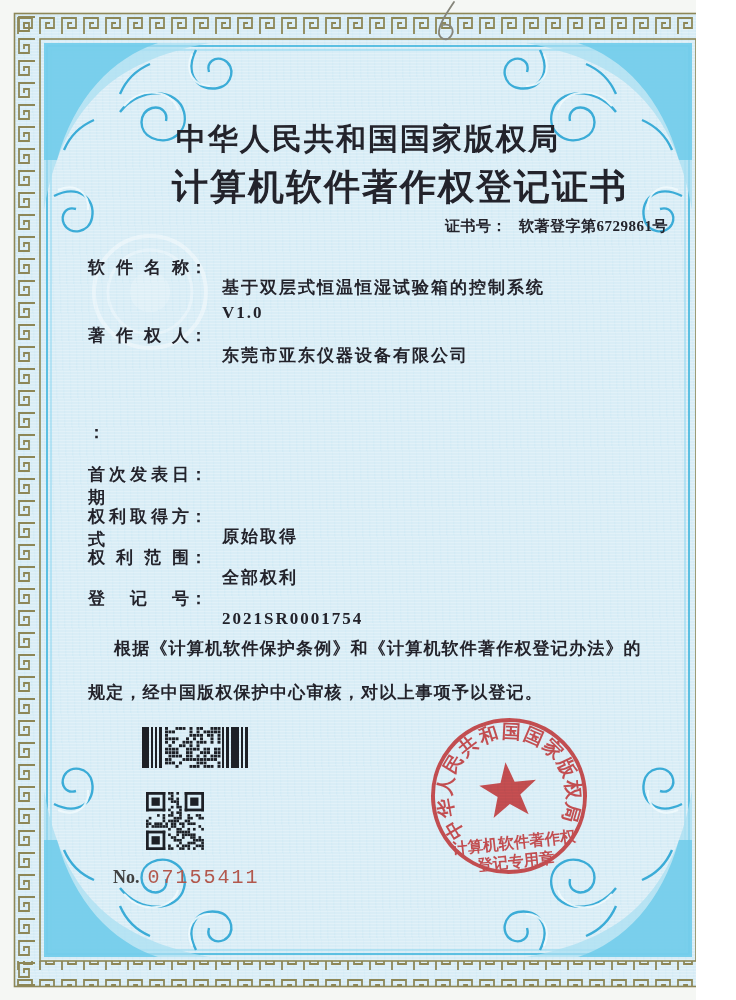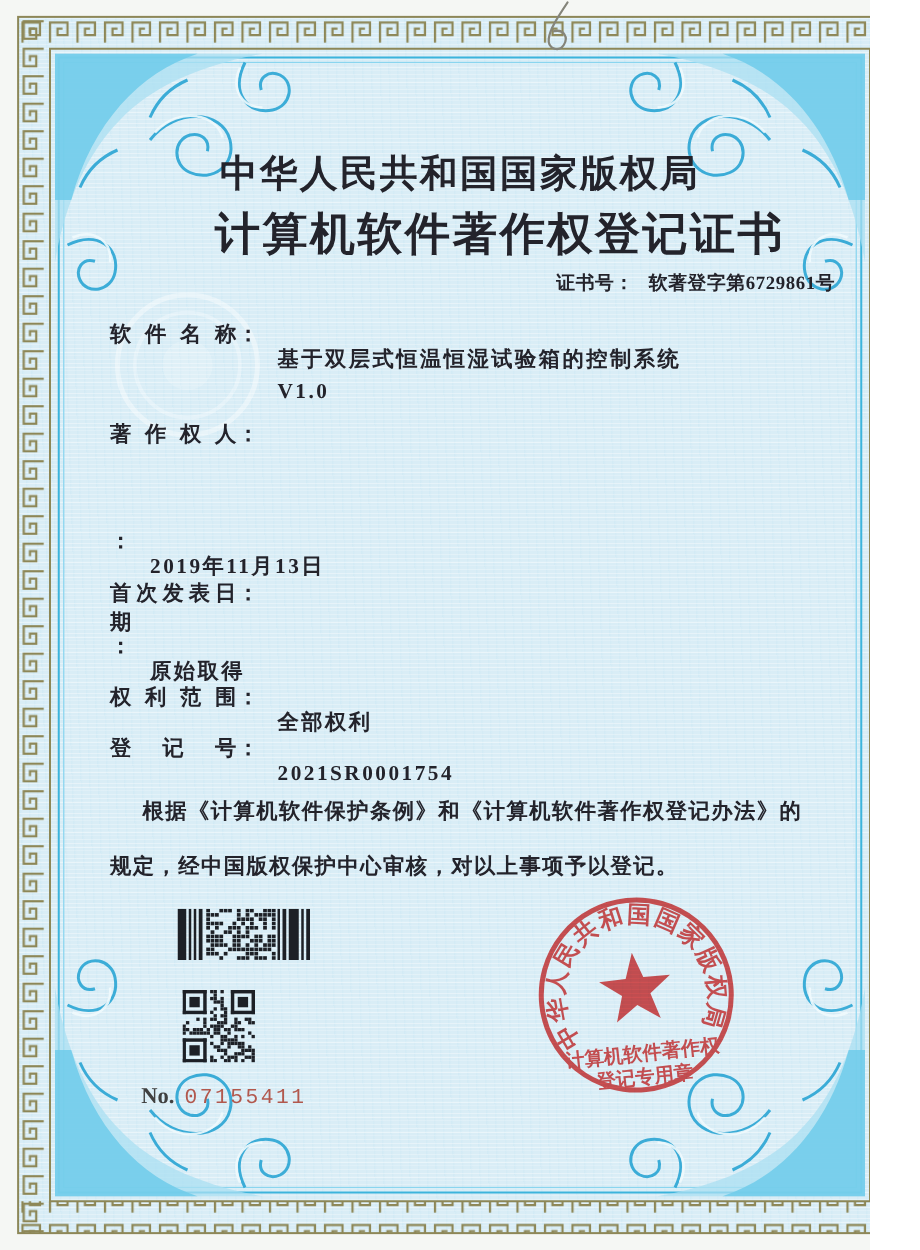--- a/index.html
+++ b/index.html
@@ -31,21 +31,21 @@
   .cert-no .gap{display:inline-block;width:12px;}
   .row{position:absolute;left:88px;display:flex;align-items:flex-start;
        font-size:17px;font-weight:700;letter-spacing:1px;}
   .flabel{display:inline-block;width:102px;text-align:justify;text-align-last:justify;}
   .fcolon{display:inline-block;}
   .fvalue{display:inline-block;margin-left:14px;letter-spacing:2px;line-height:1.45;margin-top:20px;}
   .statement-line{position:absolute;font-size:17px;font-weight:700;letter-spacing:1.2px;}
   .serial{position:absolute;left:113px;top:866px;font-size:18px;}
   .serial .no-label{font-weight:700;color:#404040;}
   .serial .no-value{font-family:"Liberation Mono","DejaVu Sans Mono",monospace;
-     color:#b2584d;font-size:17px;letter-spacing:2px;margin-left:8px;}
+     color:#b2584d;font-size:20px;letter-spacing:2px;margin-left:8px;}
   .issue-date{position:absolute;left:441px;top:868px;font-size:20px;font-weight:700;
      letter-spacing:1px;color:#1c1c24;}
   .seal-svg{position:absolute;left:414px;top:701px;mix-blend-mode:multiply;opacity:.92;}
   .barcode-svg{position:absolute;left:142px;top:727px;}
   .qr-svg{position:absolute;left:146px;top:792px;}
   .pencil{position:absolute;left:430px;top:0px;}
 </style>
 </head>
 <body>
 
@@ -110,36 +110,37 @@
   <div class="cert-no">
     <span>证书号：</span><span class="gap"></span><span>软著登字第6729861号</span>
   </div>
 
   <div class="row" style="top:256px">
     <span class="flabel">软 件 名 称</span>
       <span class="fcolon">：</span>
     <span class="fvalue"><span>基于双层式恒温恒湿试验箱的控制系统</span><br><span>V1.0</span></span>
   </div>
 
-  <div class="row" style="top:336px">
+  <div class="row" style="top:324px">
     <span class="flabel">著 作 权 人</span>
       <span class="fcolon">：</span>
+    <span class="fvalue">东莞市亚东仪器设备有限公司</span>
   </div>
 
   <div class="row" style="top:421px">
       <span class="fcolon">：</span>
-    <span class="fvalue">2019年11月13日</span>
   </div>
 
   <div class="row" style="top:463px">
     <span class="flabel">首次发表日期</span>
       <span class="fcolon">：</span>
   </div>
 
   <div class="row" style="top:505px">
+    <span class="flabel">权利取得方式</span>
       <span class="fcolon">：</span>
     <span class="fvalue">原始取得</span>
   </div>
 
   <div class="row" style="top:546px">
     <span class="flabel">权 利 范 围</span>
       <span class="fcolon">：</span>
     <span class="fvalue">全部权利</span>
   </div>
 

